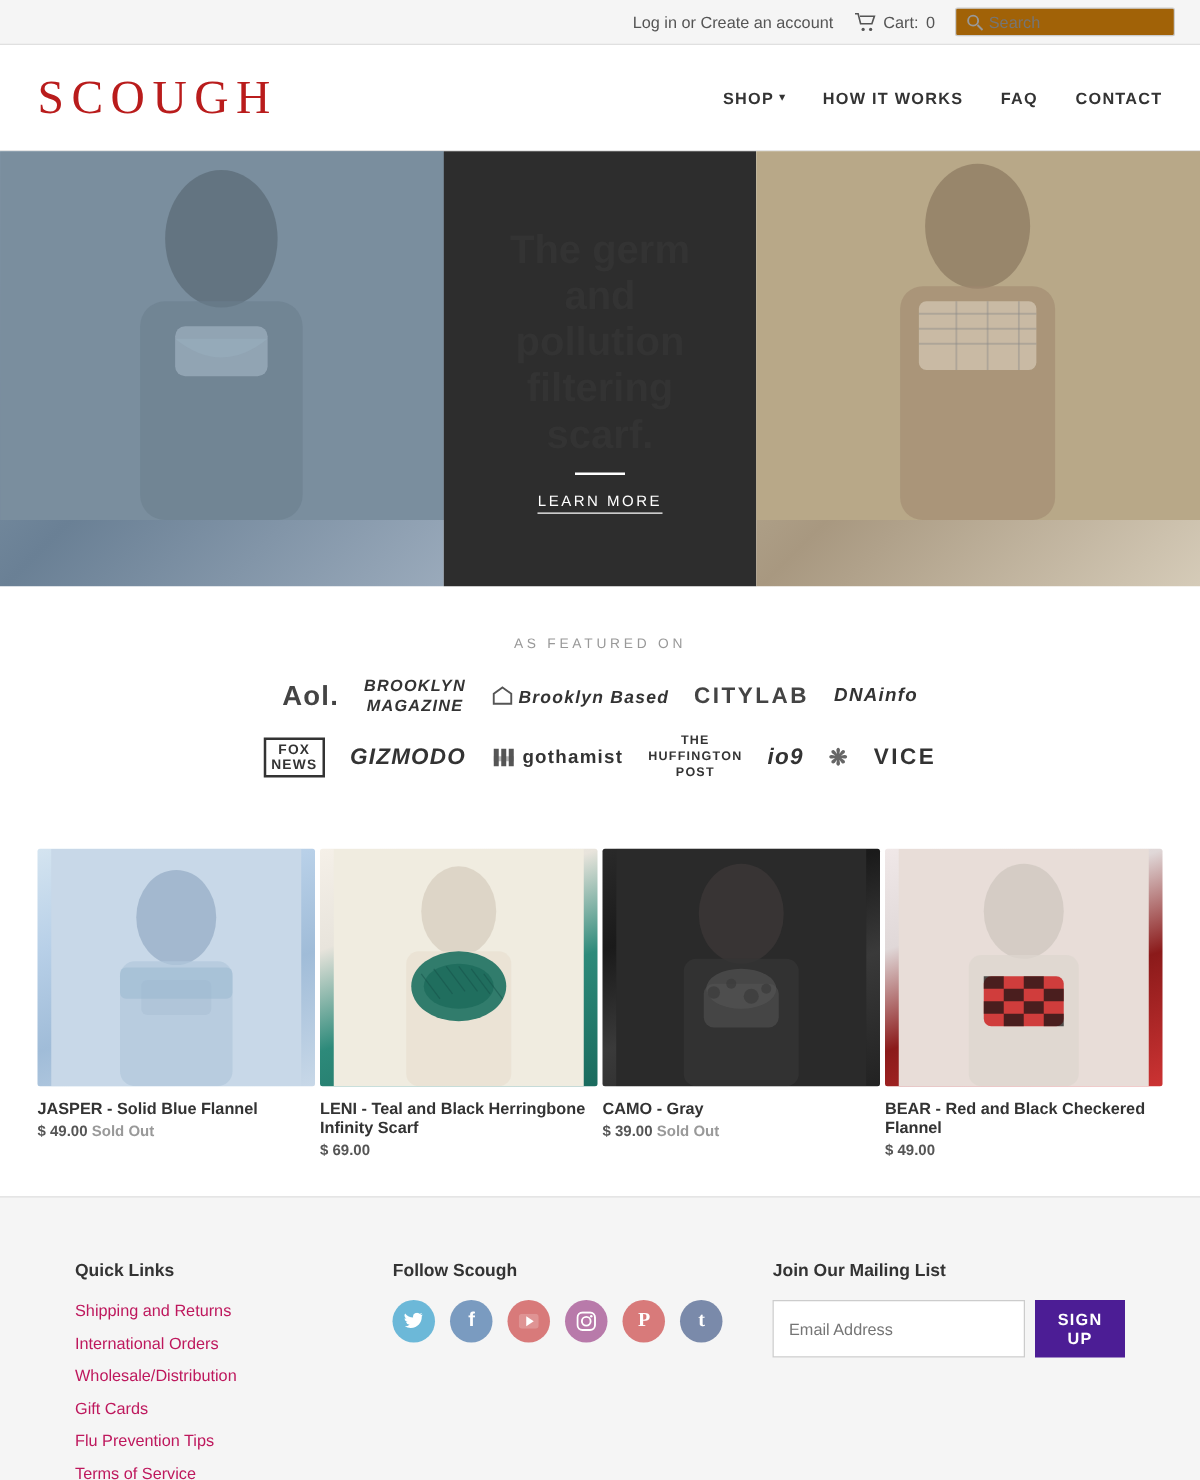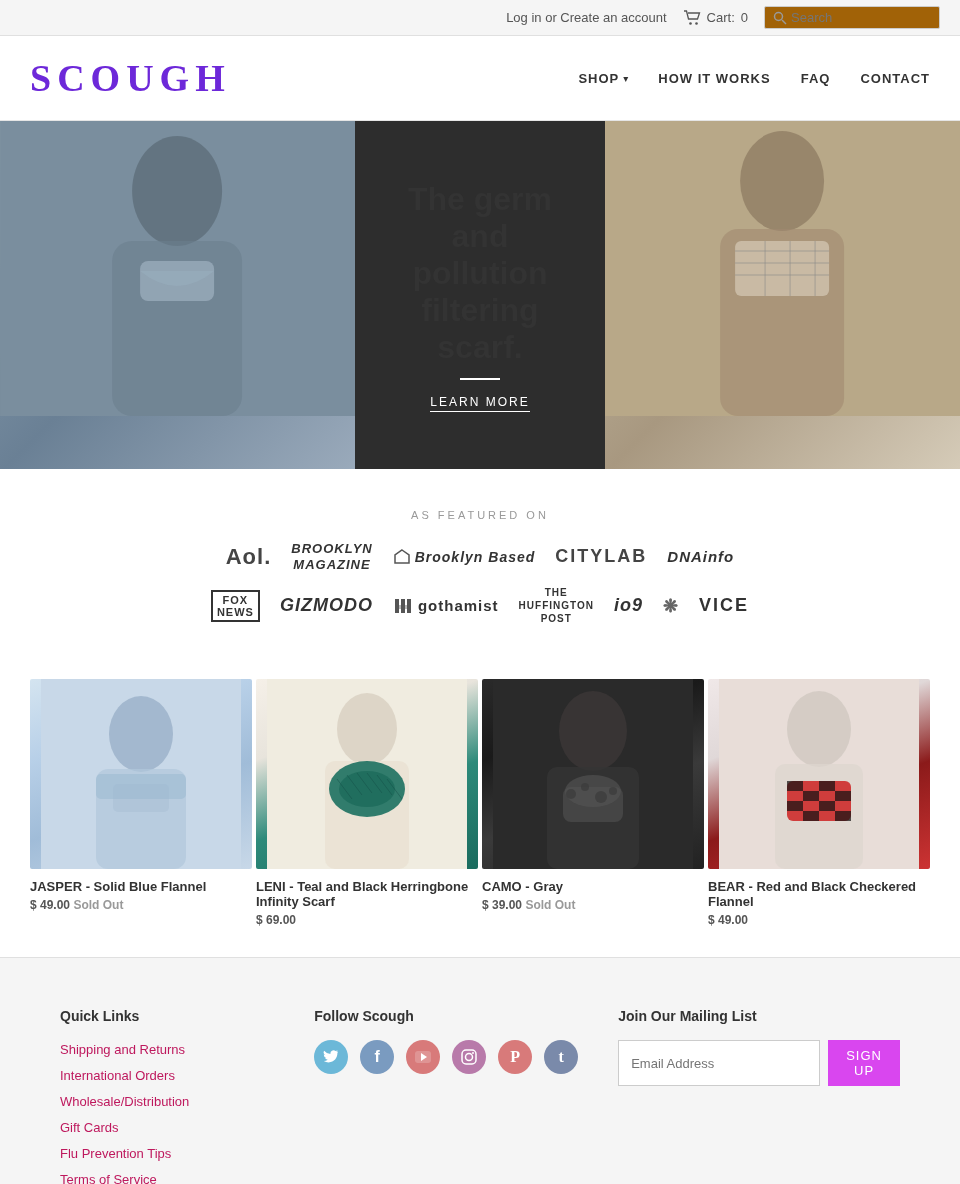--- a/index.html
+++ b/index.html
@@ -40,23 +40,23 @@
     .site-header {
       padding: 20px 30px;
       display: flex;
       align-items: center;
       justify-content: space-between;
       border-bottom: 1px solid #e5e5e5;
     }
     .site-logo {
       font-family: 'Georgia', serif;
       font-size: 38px;
-      font-weight: bold;
+      font-weight: normal;
       letter-spacing: 6px;
-      color: #6d28d9;
+      color: #b91c1c;
       text-transform: uppercase;
       text-decoration: none;
     }
     .main-nav {
       display: flex;
       align-items: center;
       gap: 30px;
     }
     .main-nav a {
       text-decoration: none;
@@ -226,26 +226,26 @@
     .email-input {
       flex: 1;
       border: 1px solid #ccc;
       padding: 8px 12px;
       font-size: 13px;
       color: #999;
       outline: none;
       background: #fff;
     }
     .signup-btn {
-      background: #d946ef;
+      background: #4c1d95;
       color: #fff;
       border: none;
       padding: 8px 18px;
       font-size: 13px;
-      font-weight: normal;
+      font-weight: bold;
       letter-spacing: 1px;
       cursor: pointer;
       text-transform: uppercase;
     }
 
     
     .hero-wrapper {
       position: relative;
       width: 100%;
       height: 348px;

